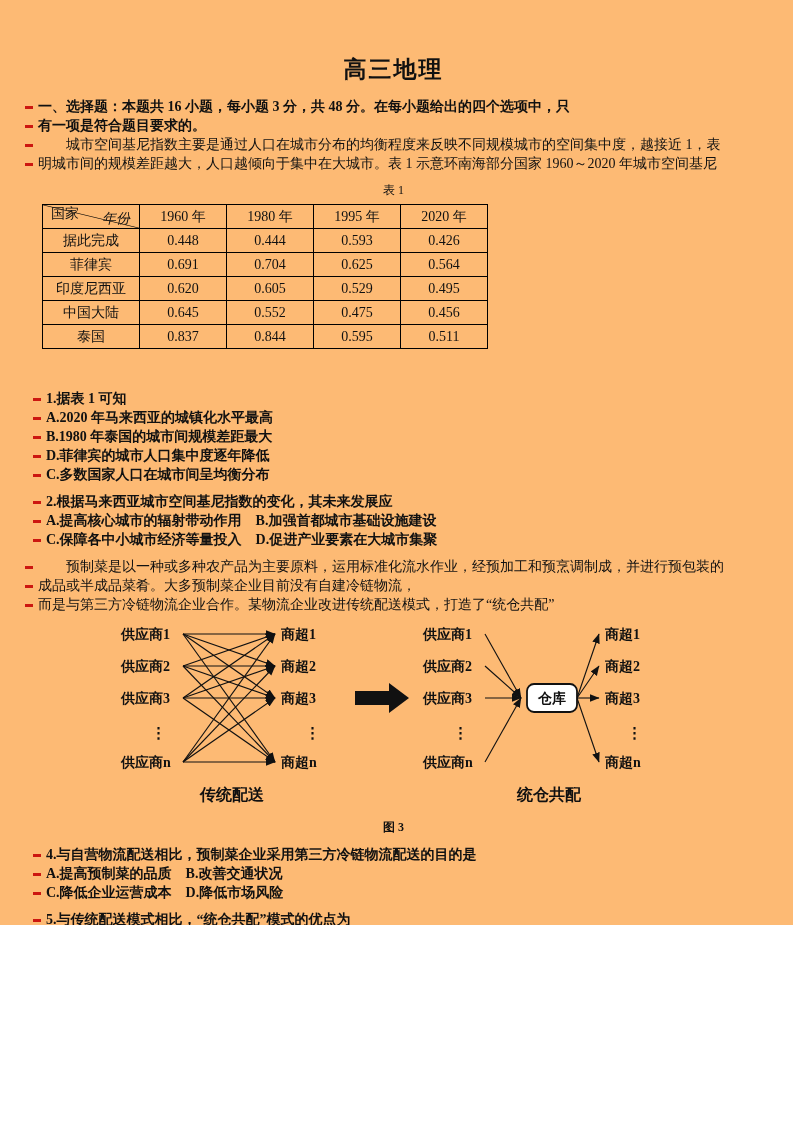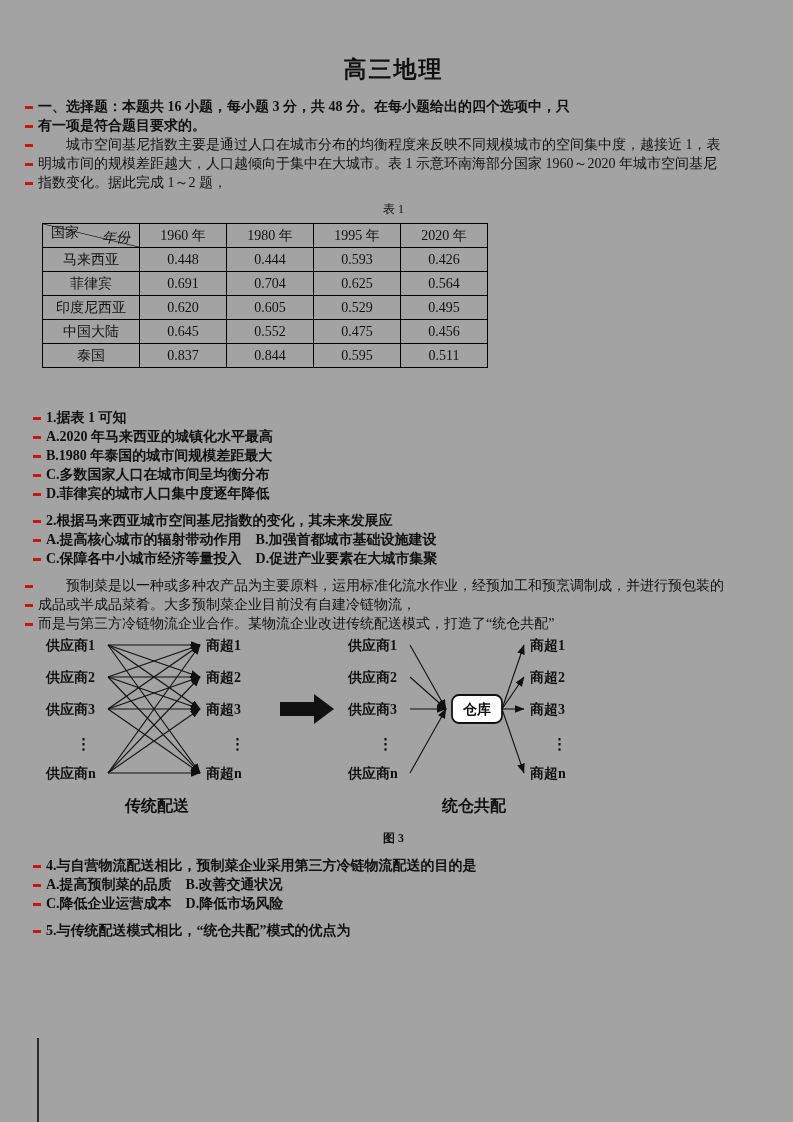--- a/index.html
+++ b/index.html
@@ -1,20 +1,20 @@
 <!DOCTYPE html>
 <html><head>
 <meta charset="utf-8">
 <style>
   html,body{margin:0;padding:0;background:#ffffff;}
   .page{
     position:relative;
-    width:793px;height:1122px;
+    width:793px;height:925px;
     margin:0 auto;
-    background:#a3a3a3;
+    background:#fdba74;
     color:#111;
     font-family:"Liberation Serif","DejaVu Serif",serif;
     box-sizing:border-box;
     padding:54px 44px 0 38px;
     overflow:hidden;
   }
   .title{
     font-size:23px;font-weight:bold;text-align:center;
     margin:0 0 12px 0;letter-spacing:2px;
   }
@@ -36,60 +36,59 @@
     font-size:14px;padding:0;height:23px;
   }
   table.gini td.c1{width:96px;}
   table.gini td.cy{width:86px;}
   td.corner{position:relative;height:48px;}
   td.corner svg.diagline{position:absolute;left:0;top:0;width:100%;height:100%;}
   td.corner .t{position:absolute;top:5px;right:9px;font-size:14px;font-style:italic;}
   td.corner .b{position:absolute;bottom:5px;left:8px;font-size:14px;}
   .qblock{margin:8px;font-weight:bold;}
   .qblock.first{margin-top:40px;}
-  .figure{margin:0 0 0 6px;}
+  .figure{margin:8px 0 0 6px;text-align:center;}
   .vline{position:absolute;left:37px;top:1038px;width:2px;height:84px;background:#2b2b2b;}
 </style>
 </head>
 <body>
 
 <div class="page">
 
   <h1 class="title">高三地理</h1>
 
   <div>
     <div class="line bold mark">一、选择题：本题共 16 小题，每小题 3 分，共 48 分。在每小题给出的四个选项中，只</div>
     <div class="line bold mark">有一项是符合题目要求的。</div>
   </div>
 
   <div>
     <div class="line indent mark">城市空间基尼指数主要是通过人口在城市分布的均衡程度来反映不同规模城市的空间集中度，越接近 1，表</div>
     <div class="line mark">明城市间的规模差距越大，人口越倾向于集中在大城市。表 1 示意环南海部分国家 1960～2020 年城市空间基尼</div>
-    <div class="line mark">指数变化。据此完成 1～2 题，</div>
   </div>
 
   <div class="caption">表 1</div>
 
   <table class="gini">
     <tbody>
         <tr>
       <td class="c1 corner">
         <svg class="diagline" viewBox="0 0 96 50" preserveAspectRatio="none">
               <line x1="0" y1="0" x2="96" y2="50" stroke="#000" stroke-width="1.4"></line>
             </svg>
         <span class="t">年份</span>
         <span class="b">国家</span>
       </td>
       <td class="cy">1960 年</td>
       <td class="cy">1980 年</td>
       <td class="cy">1995 年</td>
       <td class="cy">2020 年</td>
     </tr>
     <tr>
-      <td class="c1">马来西亚</td>
+      <td class="c1">据此完成</td>
       <td class="cy">0.448</td>
       <td class="cy">0.444</td>
       <td class="cy">0.593</td>
       <td class="cy">0.426</td>
     </tr>
     <tr>
       <td class="c1">菲律宾</td>
       <td class="cy">0.691</td>
       <td class="cy">0.704</td>
       <td class="cy">0.625</td>
@@ -116,22 +115,22 @@
       <td class="cy">0.595</td>
       <td class="cy">0.511</td>
     </tr>
   </tbody>
     </table>
 
   <div class="qblock first">
     <div class="line mark">1.据表 1 可知</div>
     <div class="line mark">A.2020 年马来西亚的城镇化水平最高</div>
     <div class="line mark">B.1980 年泰国的城市间规模差距最大</div>
+    <div class="line mark">D.菲律宾的城市人口集中度逐年降低</div>
     <div class="line mark">C.多数国家人口在城市间呈均衡分布</div>
-    <div class="line mark">D.菲律宾的城市人口集中度逐年降低</div>
   </div>
 
   <div class="qblock">
     <div class="line mark">2.根据马来西亚城市空间基尼指数的变化，其未来发展应</div>
     <div class="line mark">A.提高核心城市的辐射带动作用　B.加强首都城市基础设施建设</div>
     <div class="line mark">C.保障各中小城市经济等量投入　D.促进产业要素在大城市集聚</div>
   </div>
 
   <div>
     <div class="line indent mark">预制菜是以一种或多种农产品为主要原料，运用标准化流水作业，经预加工和预烹调制成，并进行预包装的</div>

